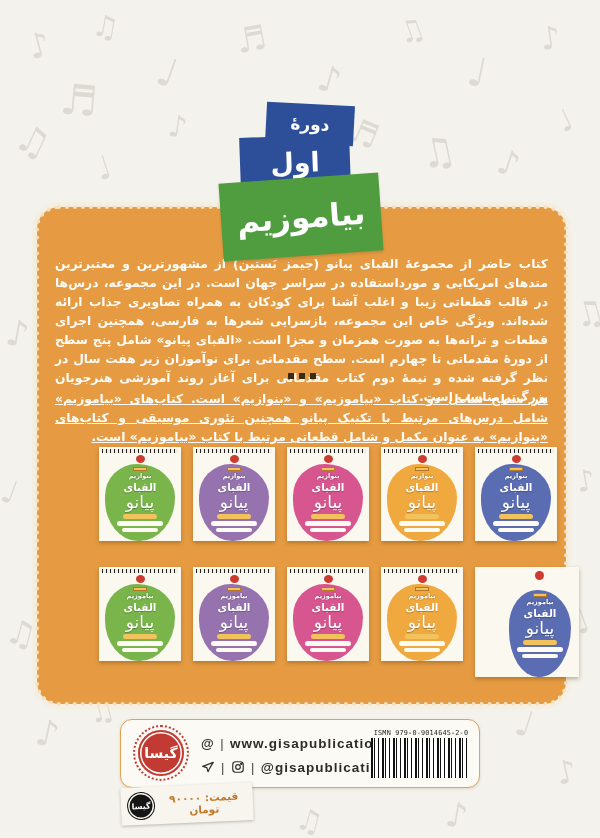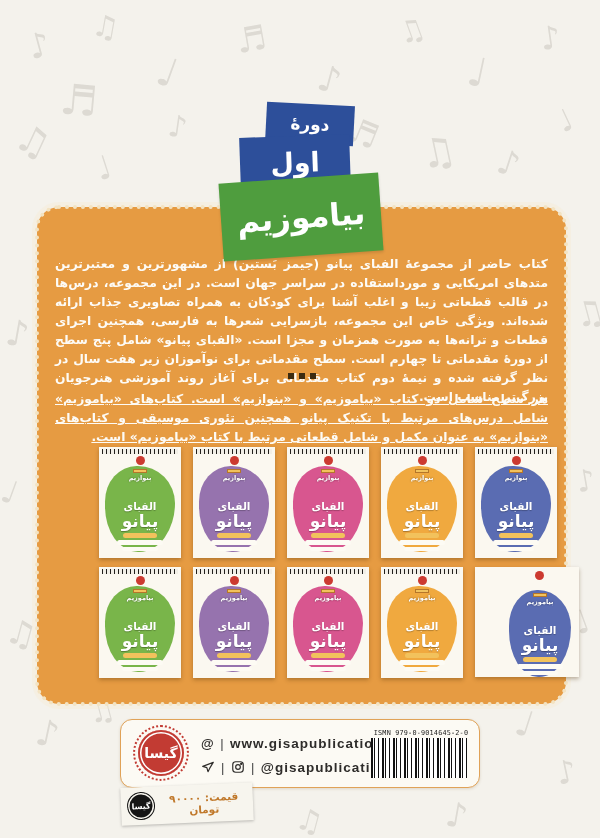--- a/index.html
+++ b/index.html
@@ -29,35 +29,35 @@
       color:#fdfbf6; font-weight:bold; font-size:12.3px; line-height:19px; }
   .para1 { top:48px; }
   .para2 { top:183px;text-decoration:underline; }
   .sep-dots { position:absolute; left:0; right:0; top:166px; display:flex; gap:5px; justify-content:center; }
   .sep-dots i { width:6px; height:6px; background:#3c2b10; display:block; }
 
   
   .cov-row { position:absolute; left:62px; display:flex; gap:12px; }
   .row1 { top:240px; }
   .row2 { top:360px; }
-  .cover { position:relative; width:82px; height:111px; background:#fbf8f0;
+  .cover { position:relative; width:82px; height:94px; background:#fbf8f0;
       box-shadow:0 2px 4px rgba(80,50,10,.35); display:flex; flex-direction:column; align-items:center; }
   .cover .kb { width:76px; height:5px; margin-top:2px;
       background:repeating-linear-gradient(90deg,#22201d 0 1.5px,#f2efe7 1.5px 4px); }
   .cover .dot { width:9px; height:9px; border-radius:50%; background:#cc3a30; margin-top:2px; }
   .cover .blob { position:relative; width:70px; height:86px; margin-top:1px;
       border-radius:46% 54% 52% 48% / 42% 44% 58% 54%;
       display:flex; flex-direction:column; align-items:center; }
   .cover .mini { margin-top:3px; display:flex; flex-direction:column; align-items:center; gap:1px; }
   .cover .mini .bar { width:14px; height:4px; background:#f2c25c; border:0.5px solid #b5762a; }
   .cover .mini .lbl { font-size:6.5px; font-weight:bold; color:#fff; direction:rtl;
       text-shadow:0 0 2px rgba(0,0,0,.45); }
-  .cover .t1 { color:#fff; font-weight:bold; font-size:10.5px; direction:rtl; margin-top:18px;
+  .cover .t1 { color:#fff; font-weight:bold; font-size:10.5px; direction:rtl; margin-top:1px;
       text-shadow:0 1px 1px rgba(0,0,0,.25); }
-  .cover .t2 { color:#fff; font-weight:bold; font-size:17px; direction:rtl; margin-top:-1px;
+  .cover .t2 { color:#fff; font-weight:normal; font-size:17px; direction:rtl; margin-top:-1px;
       text-shadow:0 1px 1px rgba(0,0,0,.3); }
   .cover .pills { display:flex; flex-direction:column; align-items:center; gap:2px; margin-top:2px; }
   .cover .pills .p1 { width:34px; height:5px; border-radius:3px; background:#f2c25c; }
   .cover .pills .p2 { width:46px; height:5px; border-radius:3px; background:#fdfbf4; }
   .cover .pills .p3 { width:36px; height:4px; border-radius:3px; background:#fdfbf4; }
   .cover.alt { width:104px; height:110px; }
   .cover.alt .kb { width:0; height:0; margin:0; }
   .cover.alt .blob { width:62px; height:88px; margin-top:10px; margin-left:26px; }
   .cover.alt .dot { align-self:flex-start; margin-left:60px; margin-top:4px; }
 

